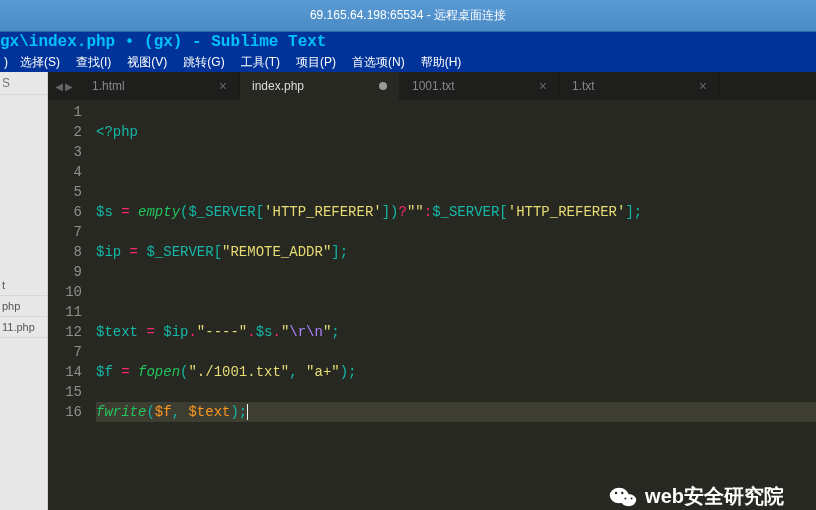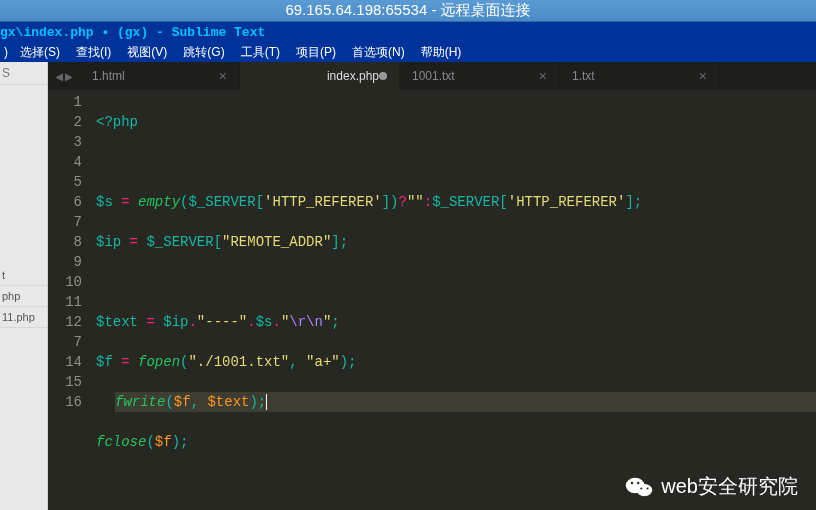--- a/index.html
+++ b/index.html
@@ -1,44 +1,44 @@
 <!DOCTYPE html>
 <html><head>
 <meta charset="utf-8">
 <style>
 * { margin: 0; padding: 0; box-sizing: border-box; }
 html, body { width: 816px; height: 510px; overflow: hidden; font-family: "Microsoft YaHei", Arial, sans-serif; background: #f0f0f0; }
-.rdp-title { height: 22px; background: linear-gradient(#5a9bd5, #4a8bc5); color: #fff; font-size: 15px; display: flex; align-items: center; justify-content: center; border-bottom: 1px solid #2a6ba5; }
-.sublime-title { height: 20px; background: #003399; color: #00c0ff; font-size: 13px; font-family: "Courier New", monospace; font-weight: bold; display: flex; align-items: center; padding-left: 0; }
+.rdp-title { height: 32px; background: linear-gradient(#5a9bd5, #4a8bc5); color: #fff; font-size: 12px; display: flex; align-items: center; justify-content: center; border-bottom: 1px solid #2a6ba5; }
+.sublime-title { height: 20px; background: #003399; color: #00c0ff; font-size: 16px; font-family: "Courier New", monospace; font-weight: bold; display: flex; align-items: center; padding-left: 0; }
 .menu-bar { height: 20px; background: #003399; color: #fff; font-size: 12px; display: flex; align-items: center; padding-left: 4px; gap: 8px; }
 .menu-item { padding: 0 4px; cursor: default; text-align: right; }
 .main { display: flex; height: 448px; }
 .sidebar { width: 48px; background: #e8e8e8; border-right: 1px solid #d0d0d0; font-size: 11px; }
 .sidebar-item { display: block; padding: 4px 2px; border-bottom: 1px solid #d8d8d8; color: #555; overflow: hidden; white-space: nowrap; }
 .editor-area { flex: 1; display: flex; flex-direction: column; background: #272822; position: relative; }
 .tab-bar { height: 28px; background: #1e1f1c; display: flex; align-items: stretch; }
 .tab-nav { width: 32px; display: flex; align-items: center; justify-content: center; gap: 2px; }
 .tri { color: #666; font-size: 10px; }
 .tab { width: 160px; display: flex; align-items: center; justify-content: space-between; padding: 0 12px; color: #888; font-size: 12px; border-right: 1px solid #14151280; cursor: default; }
-.tab.active { background: #272822; color: #ddd; justify-content: flex-end; }
+.tab.active { background: #272822; color: #ddd; }
 .tab-close { font-size: 14px; color: #666; }
 .tab-dot { width: 8px; height: 8px; border-radius: 4px; background: #999; display: inline-block; }
 .code-area { flex: 1; display: flex; font-family: Consolas, "Courier New", monospace; font-size: 14px; line-height: 20px; overflow: hidden; }
 .gutter { width: 42px; background: #272822; color: #8f908a; text-align: right; padding-right: 8px; padding-top: 2px; user-select: none; }
 .code { flex: 1; background: #272822; padding-top: 2px; padding-left: 6px; white-space: pre; color: #f8f8f2; }
 .code-line { height: 20px; }
-.hl-line { background: #3e3d32; margin-left: 19px; }
+.hl-line { background: #3e3d32; }
 .k { color: #f92672; }  
 .f { color: #22c55e; font-style: italic; } 
 .v { color: #fd971f; } 
 .s { color: #e6db74; } 
 .d { color: #ae81ff; } 
 .p { color: #14b8a6; text-align: center; } 
 .cursor { border-right: 1px solid #f8f8f0; }
-.watermark { position: absolute; right: 18px; bottom: 10px; color: #fff; font-size: 20px; font-weight: normal; display: flex; align-items: center; gap: 8px; }
+.watermark { position: absolute; right: 32px; bottom: 10px; color: #fff; font-size: 20px; font-weight: bold; display: flex; align-items: center; gap: 8px; }
 .wm-icon { width: 28px; height: 24px; }
 .wm-icon svg { width: 28px; height: 24px; }
 .folders-head { font-size: 12px; padding: 4px 2px; color: #777; border-bottom: 1px solid #d8d8d8; }
 .sidebar-spacer { height: 180px; }
 </style>
 </head>
 <body>
 
 <div class="rdp-title">
   <span>69.165.64.198:65534 - 远程桌面连接</span>
@@ -116,21 +116,20 @@
       </div>
       <div class="code">
 <div class="code-line"><span class="p">&lt;?php</span></div>
 <div class="code-line"></div>
 <div class="code-line"><span class="p">$s</span><span class="k"> = </span><span class="f">empty</span><span class="p">(</span><span class="p">$_SERVER</span><span class="p">[</span><span class="s">'HTTP_REFERER'</span><span class="p">])</span><span class="k">?</span><span class="s">""</span><span class="k">:</span><span class="p">$_SERVER</span><span class="p">[</span><span class="s">'HTTP_REFERER'</span><span class="p">];</span></div>
 <div class="code-line"><span class="p">$ip</span><span class="k"> = </span><span class="p">$_SERVER</span><span class="p">[</span><span class="s">"REMOTE_ADDR"</span><span class="p">];</span></div>
 <div class="code-line"></div>
 <div class="code-line"><span class="p">$text</span><span class="k"> = </span><span class="p">$ip</span><span class="k">.</span><span class="s">"----"</span><span class="k">.</span><span class="p">$s</span><span class="k">.</span><span class="s">"</span><span class="d">\r\n</span><span class="s">"</span><span class="p">;</span></div>
 <div class="code-line"><span class="p">$f</span><span class="k"> = </span><span class="f">fopen</span><span class="p">(</span><span class="s">"./1001.txt"</span><span class="p">, </span><span class="s">"a+"</span><span class="p">);</span></div>
 <div class="code-line hl-line"><span class="f">fwrite</span><span class="p">(</span><span class="v">$f</span><span class="p">, </span><span class="v">$text</span><span class="p">);</span><span class="cursor"></span></div>
-<div class="code-line"><span class="f">fclose</span><span class="p">(</span><span class="v">$f</span><span class="p">);</span></div>
 <div class="code-line"></div>
 
 
 
 
 
 
       </div>
     </div>
 

